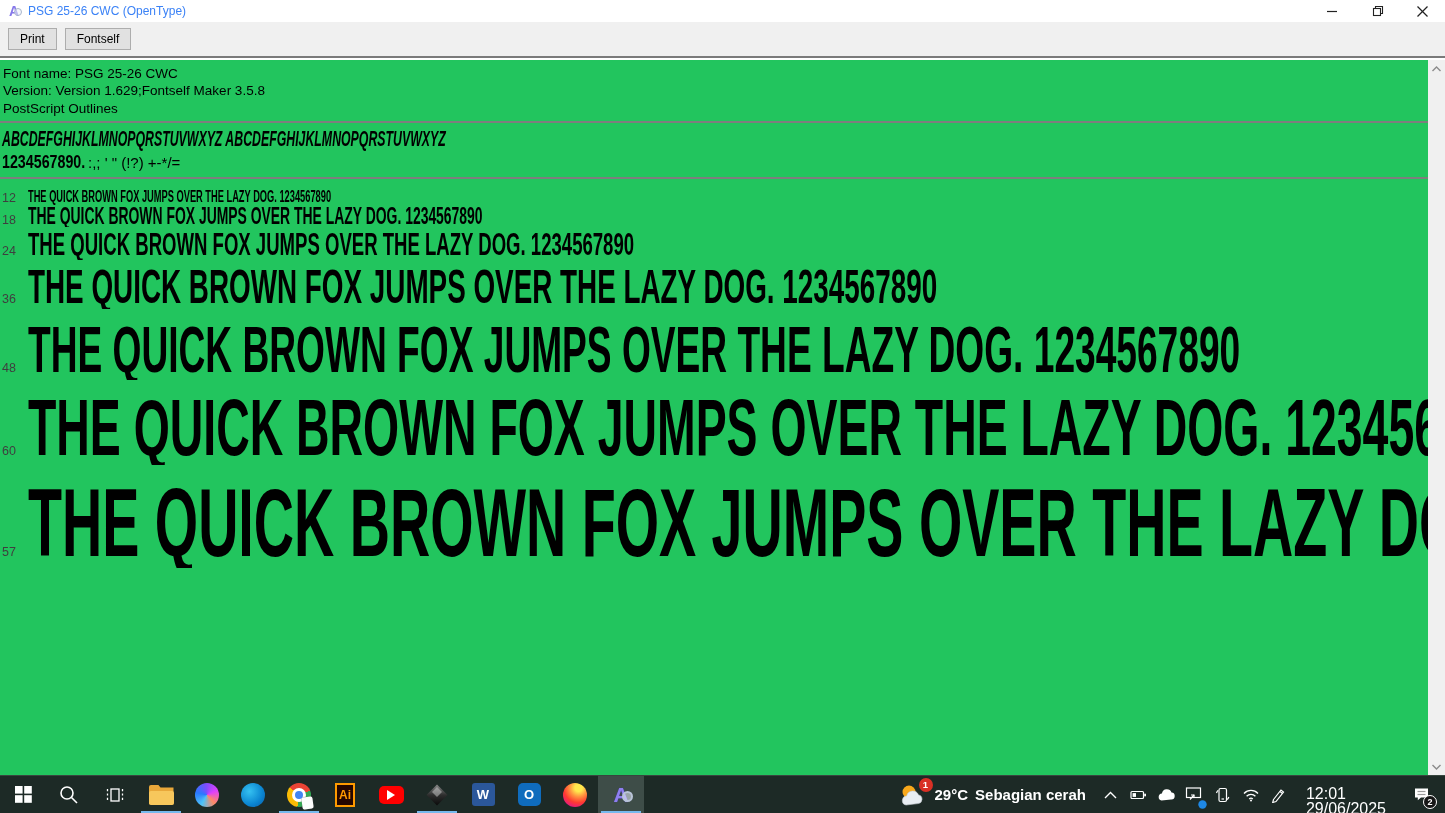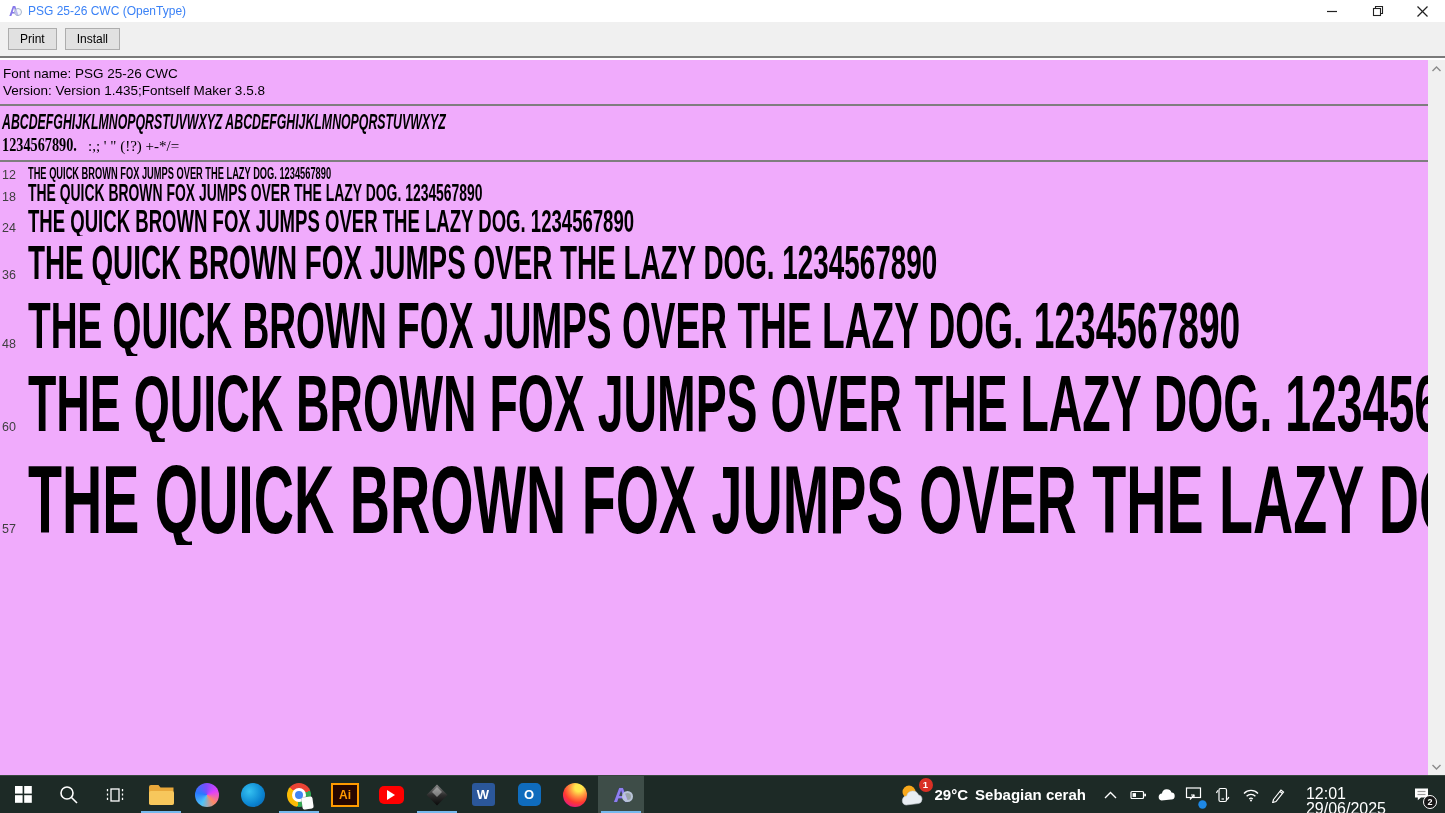--- a/index.html
+++ b/index.html
@@ -13,55 +13,55 @@
   .app-ico .lens { position:absolute; right:0; top:5px; width:8px; height:8px; border:1.5px solid #aab6cc; border-radius:50%; background:rgba(235,240,250,.55); }
   .title-text { font-size:12px; color:#3b82f6; }
   .win-controls { margin-left:auto; display:flex; height:22px; }
   .win-btn { width:45px; height:22px; display:flex; align-items:center; justify-content:center; }
 
   
   .toolbar { height:36px; background:#f0f0f0; display:flex; align-items:center; gap:8px; padding-left:8px; border-bottom:2px solid #7a7a7a; }
   .tb-btn { font-family:"Liberation Sans",sans-serif; font-size:12px; color:#000; background:#e1e1e1; border:1px solid #adadad; padding:3px 11px; }
 
   
-  .content { position:absolute; top:60px; left:0; right:0; bottom:38px; background:#f0abfc; overflow:hidden; }
+  .content { position:absolute; top:60px; left:0; right:0; bottom:38px; background:#22c55e; overflow:hidden; }
   .inner { position:absolute; top:0; left:0; right:17px; bottom:0; overflow:hidden; }
   .info { padding:5px 0 0 3px; font-size:13.5px; line-height:17.3px; color:#000; }
   .divider { border-bottom:2px solid #7e7e7e; margin-top:4px; }
   .alpha-line { margin:5px 0 0 2px; font-size:22px; line-height:22px;font-style:italic; }
   .squeeze { font-weight:bold; white-space:nowrap; display:inline-block; transform:scaleX(0.56); transform-origin:0 0; letter-spacing:0; }
-  .num-line { margin:1px 0 1px 2px; display:flex; align-items:baseline;font-family:Liberation Serif, serif; }
+  .num-line { margin:1px 0 1px 2px; display:flex; align-items:baseline; }
   .num-bold-wrap { width:86px; display:inline-block; }
   .num-bold { font-size:19px; font-weight:bold; display:inline-block; transform:scaleX(0.75); transform-origin:0 0; white-space:nowrap; }
   .num-rest { font-size:15px; color:#000; white-space:pre; }
 
   .rows { padding-top:2px; }
   .prow { display:flex; align-items:baseline; overflow:hidden; }
   .psize { flex:0 0 28px; font-size:12.5px; color:#3f3f3f; padding-left:2px; }
   .ptext { font-weight:bold; white-space:nowrap; display:inline-block; transform:scaleX(0.58); transform-origin:0 0; line-height:0.94; }
   .r12 .ptext{font-size:16px} .r18 .ptext{font-size:24px} .r24 .ptext{font-size:32px}
   .r36 .ptext{font-size:48px} .r48 .ptext{font-size:64px} .r60 .ptext{font-size:80px} .r72 .ptext{font-size:96px}
-  .r12{margin-top:2px} .r18{margin-top:0} .r24{margin-top:2px} .r36{margin-top:4px}
+  .r12{margin-top:8px} .r18{margin-top:0} .r24{margin-top:2px} .r36{margin-top:4px}
   .r48{margin-top:11px} .r60{margin-top:10px} .r72{margin-top:13px}
 
   
   .scrollbar { position:absolute; top:0; right:0; width:17px; bottom:0; background:#f0f0f0; display:flex; flex-direction:column; justify-content:space-between; align-items:center; }
   .sb-arrow { width:17px; height:17px; display:flex; align-items:center; justify-content:center; }
 
   
   .taskbar { position:absolute; left:0; right:0; bottom:0; height:38px; background:#1d2a26; border-top:1px solid #38463f; display:flex; align-items:stretch; color:#fff; }
   .tb-left { display:flex; align-items:stretch; }
   .app-btn { width:46px; display:flex; align-items:center; justify-content:center; position:relative; }
   .app-btn.running::after { content:""; position:absolute; bottom:0; left:3px; right:3px; height:2px; background:#76b9ed; }
   .app-btn.active { background:#3e4d48; }
   .circle24 { width:24px; height:24px; border-radius:50%; }
   .ico-folder { position:relative; width:25px; height:20px; }
   .ico-folder .back { position:absolute; inset:0; background:#e9a83a; clip-path:polygon(0 0,38% 0,48% 15%,100% 15%,100% 100%,0 100%); border-radius:2px; }
   .ico-folder .front { position:absolute; left:0; right:0; bottom:0; height:70%; background:#f7c75c; border-radius:2px; }
-  .ico-ai { width:28px; height:24px; background:#260600; border:2px solid #ff9a00; color:#ff9a00; font-size:12px; font-weight:bold; display:flex; align-items:center; justify-content:center; }
+  .ico-ai { width:20px; height:24px; background:#260600; border:2px solid #ff9a00; color:#ff9a00; font-size:12px; font-weight:bold; display:flex; align-items:center; justify-content:center; }
   .ico-yt { width:25px; height:18px; background:#ff0000; border-radius:5px; display:flex; align-items:center; justify-content:center; }
   .ico-yt .tri { width:0; height:0; border-left:8px solid #fff; border-top:5px solid transparent; border-bottom:5px solid transparent; }
   .ico-tile { width:23px; height:23px; border-radius:3px; color:#fff; font-weight:bold; font-size:13px; display:flex; align-items:center; justify-content:center; }
   .ico-word { background:#2b579a; } .ico-outlook { background:#0f6cbd; border-radius:5px; }
   .ico-chrome { position:relative; width:24px; height:24px; border-radius:50%;
     background:conic-gradient(from -50deg, #ea4335 0 33%, #34a853 33% 66%, #fbbc05 66% 100%); }
   .ico-chrome::before { content:""; position:absolute; inset:5px; background:#fff; border-radius:50%; }
   .ico-chrome::after { content:""; position:absolute; inset:8px; background:#4285f4; border-radius:50%; }
   .chrome-note { position:absolute; right:-2px; bottom:-2px; width:11px; height:12px; background:#fdfdfd; border-radius:2px; box-shadow:0 0 1px #666; transform:rotate(-8deg); }
   .ico-copilot { background:conic-gradient(from 210deg,#4fc3f7,#2979ff,#7c4dff,#e040fb,#ff8a65,#4fc3f7); }
@@ -107,28 +107,29 @@
       <svg width="11" height="11" stroke="#222" stroke-width="1.2">
         <line x1="0.5" y1="0.5" x2="10.5" y2="10.5"></line>
           <line x1="10.5" y1="0.5" x2="0.5" y2="10.5"></line>
       </svg>
     </div>
   </div>
 </div>
 
 <div class="toolbar">
   <button class="tb-btn">Print</button>
-  <button class="tb-btn">Install</button>
+  <button class="tb-btn">Fontself</button>
 </div>
 
 <div class="content">
   <div class="inner">
     <div class="info">
       <div>Font name: PSG 25-26 CWC</div>
-      <div>Version: Version 1.435;Fontself Maker 3.5.8</div>
+      <div>Version: Version 1.629;Fontself Maker 3.5.8</div>
+      <div>PostScript Outlines</div>
     </div>
     <div class="divider"></div>
 
     <div class="alpha-line">
       <span class="squeeze">ABCDEFGHIJKLMNOPQRSTUVWXYZ ABCDEFGHIJKLMNOPQRSTUVWXYZ</span>
     </div>
     <div class="num-line">
       <span class="num-bold-wrap"><span class="num-bold">1234567890.</span></span>
       <span class="num-rest">:,; ' " (!?) +-*/=</span>
     </div>

